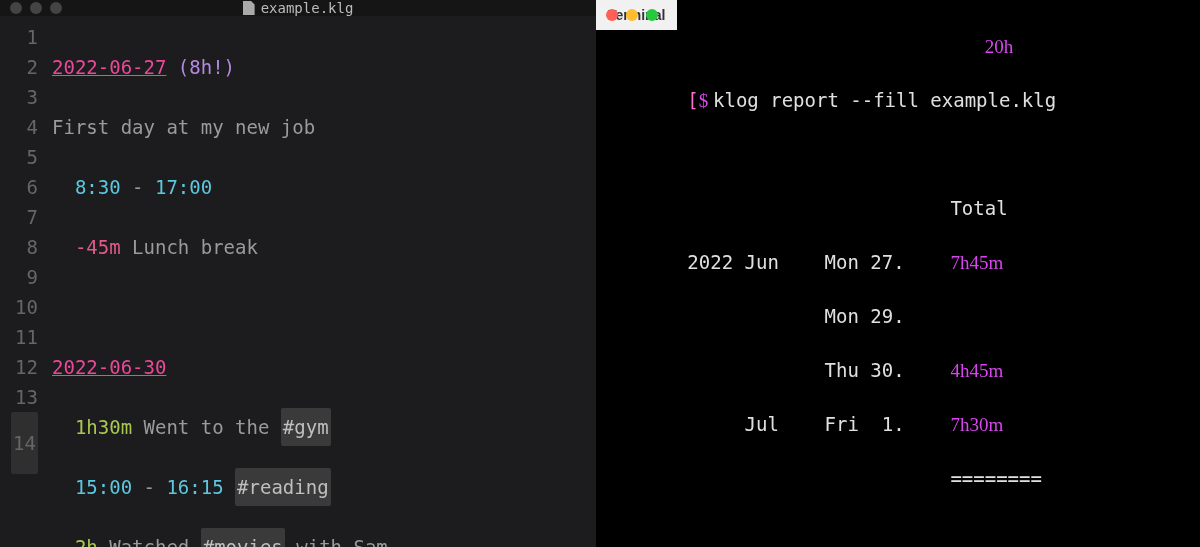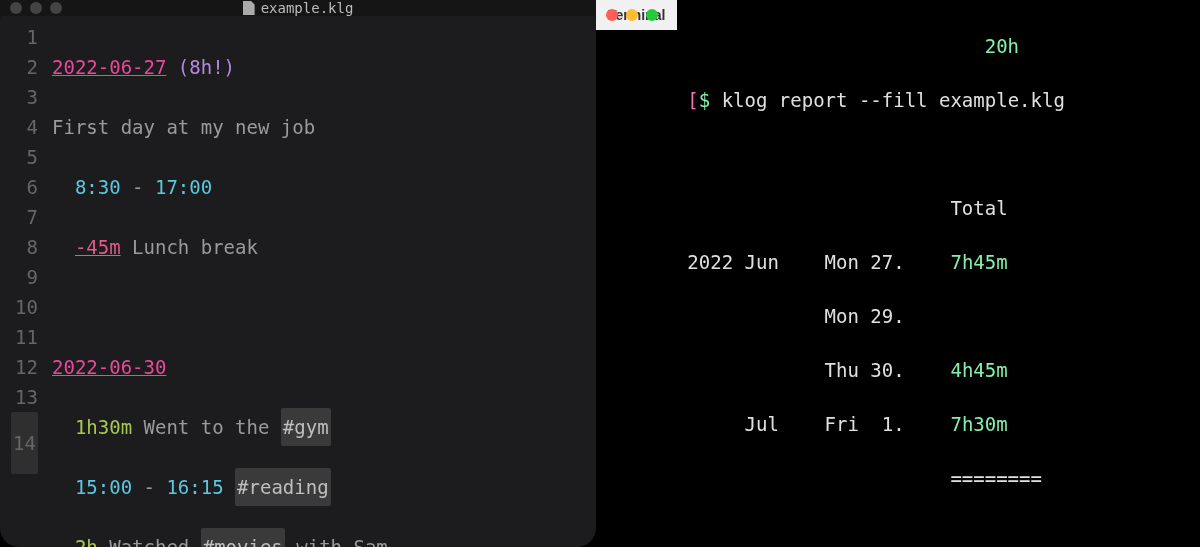--- a/index.html
+++ b/index.html
@@ -4,21 +4,21 @@
 <style>
   * { margin: 0; padding: 0; box-sizing: border-box; }
   body {
     width: 1200px;
     height: 547px;
     display: flex;
     font-family: ui-monospace, "SF Mono", Menlo, Consolas, monospace;
     overflow: hidden;
     background: #000;
   }
-  .pane { height: 100%; position: relative; border-radius: 19px; }
+  .pane { height: 100%; position: relative; }
   .editor { flex: 1; background: #1c1c1e; min-width: 0; display: flex; flex-direction: column; }
   .terminal { width: 604px; background: #000; display: flex; flex-direction: row; }
 
   
   .titlebar { height: 30px; display: flex; align-items: center; padding: 0 12px; font-size: 14px; position: relative; }
   .editor .titlebar { background: #151516; color: #bbb; justify-content: center; }
   .terminal .titlebar { background: #f1f1f1; color: #333; justify-content: center; font-family: -apple-system, sans-serif; font-weight: 600; }
   .traffic { position: absolute; left: 10px; display: flex; gap: 8px; }
   .dot { width: 12px; height: 12px; border-radius: 50%; }
   .editor .dot { background: #444; }
@@ -28,27 +28,27 @@
   .file-icon { width: 12px; height: 14px; background: #aaa; clip-path: polygon(0 0, 70% 0, 100% 25%, 100% 100%, 0 100%); display: inline-block; margin-right: 6px; }
 
   
   .editor-body { flex: 1; display: flex; padding-top: 6px; font-size: 19px; line-height: 30px; }
   .gutter { width: 52px; text-align: right; color: #666; padding-right: 14px; user-select: none; }
   .code { flex: 1; white-space: pre; color: #9a9a9a; }
   .date { color: #ec4899; text-decoration: underline; }
   .should { color: #b48ae0; }
   .time { color: #5bc8e0; }
   .dur-pos { color: #a8c84f; }
-  .dur-neg { color: #e05b86; text-decoration: underline; }
+  .dur-neg { color: #e05b86; }
   .tag { color: #bfbfbf; background: #3a3a3a; padding: 8px 2px; border-radius: 2px; }
   .cursor-gutter { background: #2f2f30; border-radius: 2px; display: inline-block; min-width: 24px; padding: 16px 2px; }
 
   
   .term-body { flex: 1; padding: 6px 10px; font-size: 19px; line-height: 27px; color: #e0e0e0; white-space: pre; }
-  .green { color: #86efac; }
+  .green { color: #d946ef; font-family: Liberation Serif, serif; }
   .pink { color: #ff6ec7; }
 </style>
 </head>
 <body>
 
 <div class="pane editor">
   <div class="titlebar">
     <div class="traffic">
       <span class="dot"></span>
       <span class="dot"></span>

